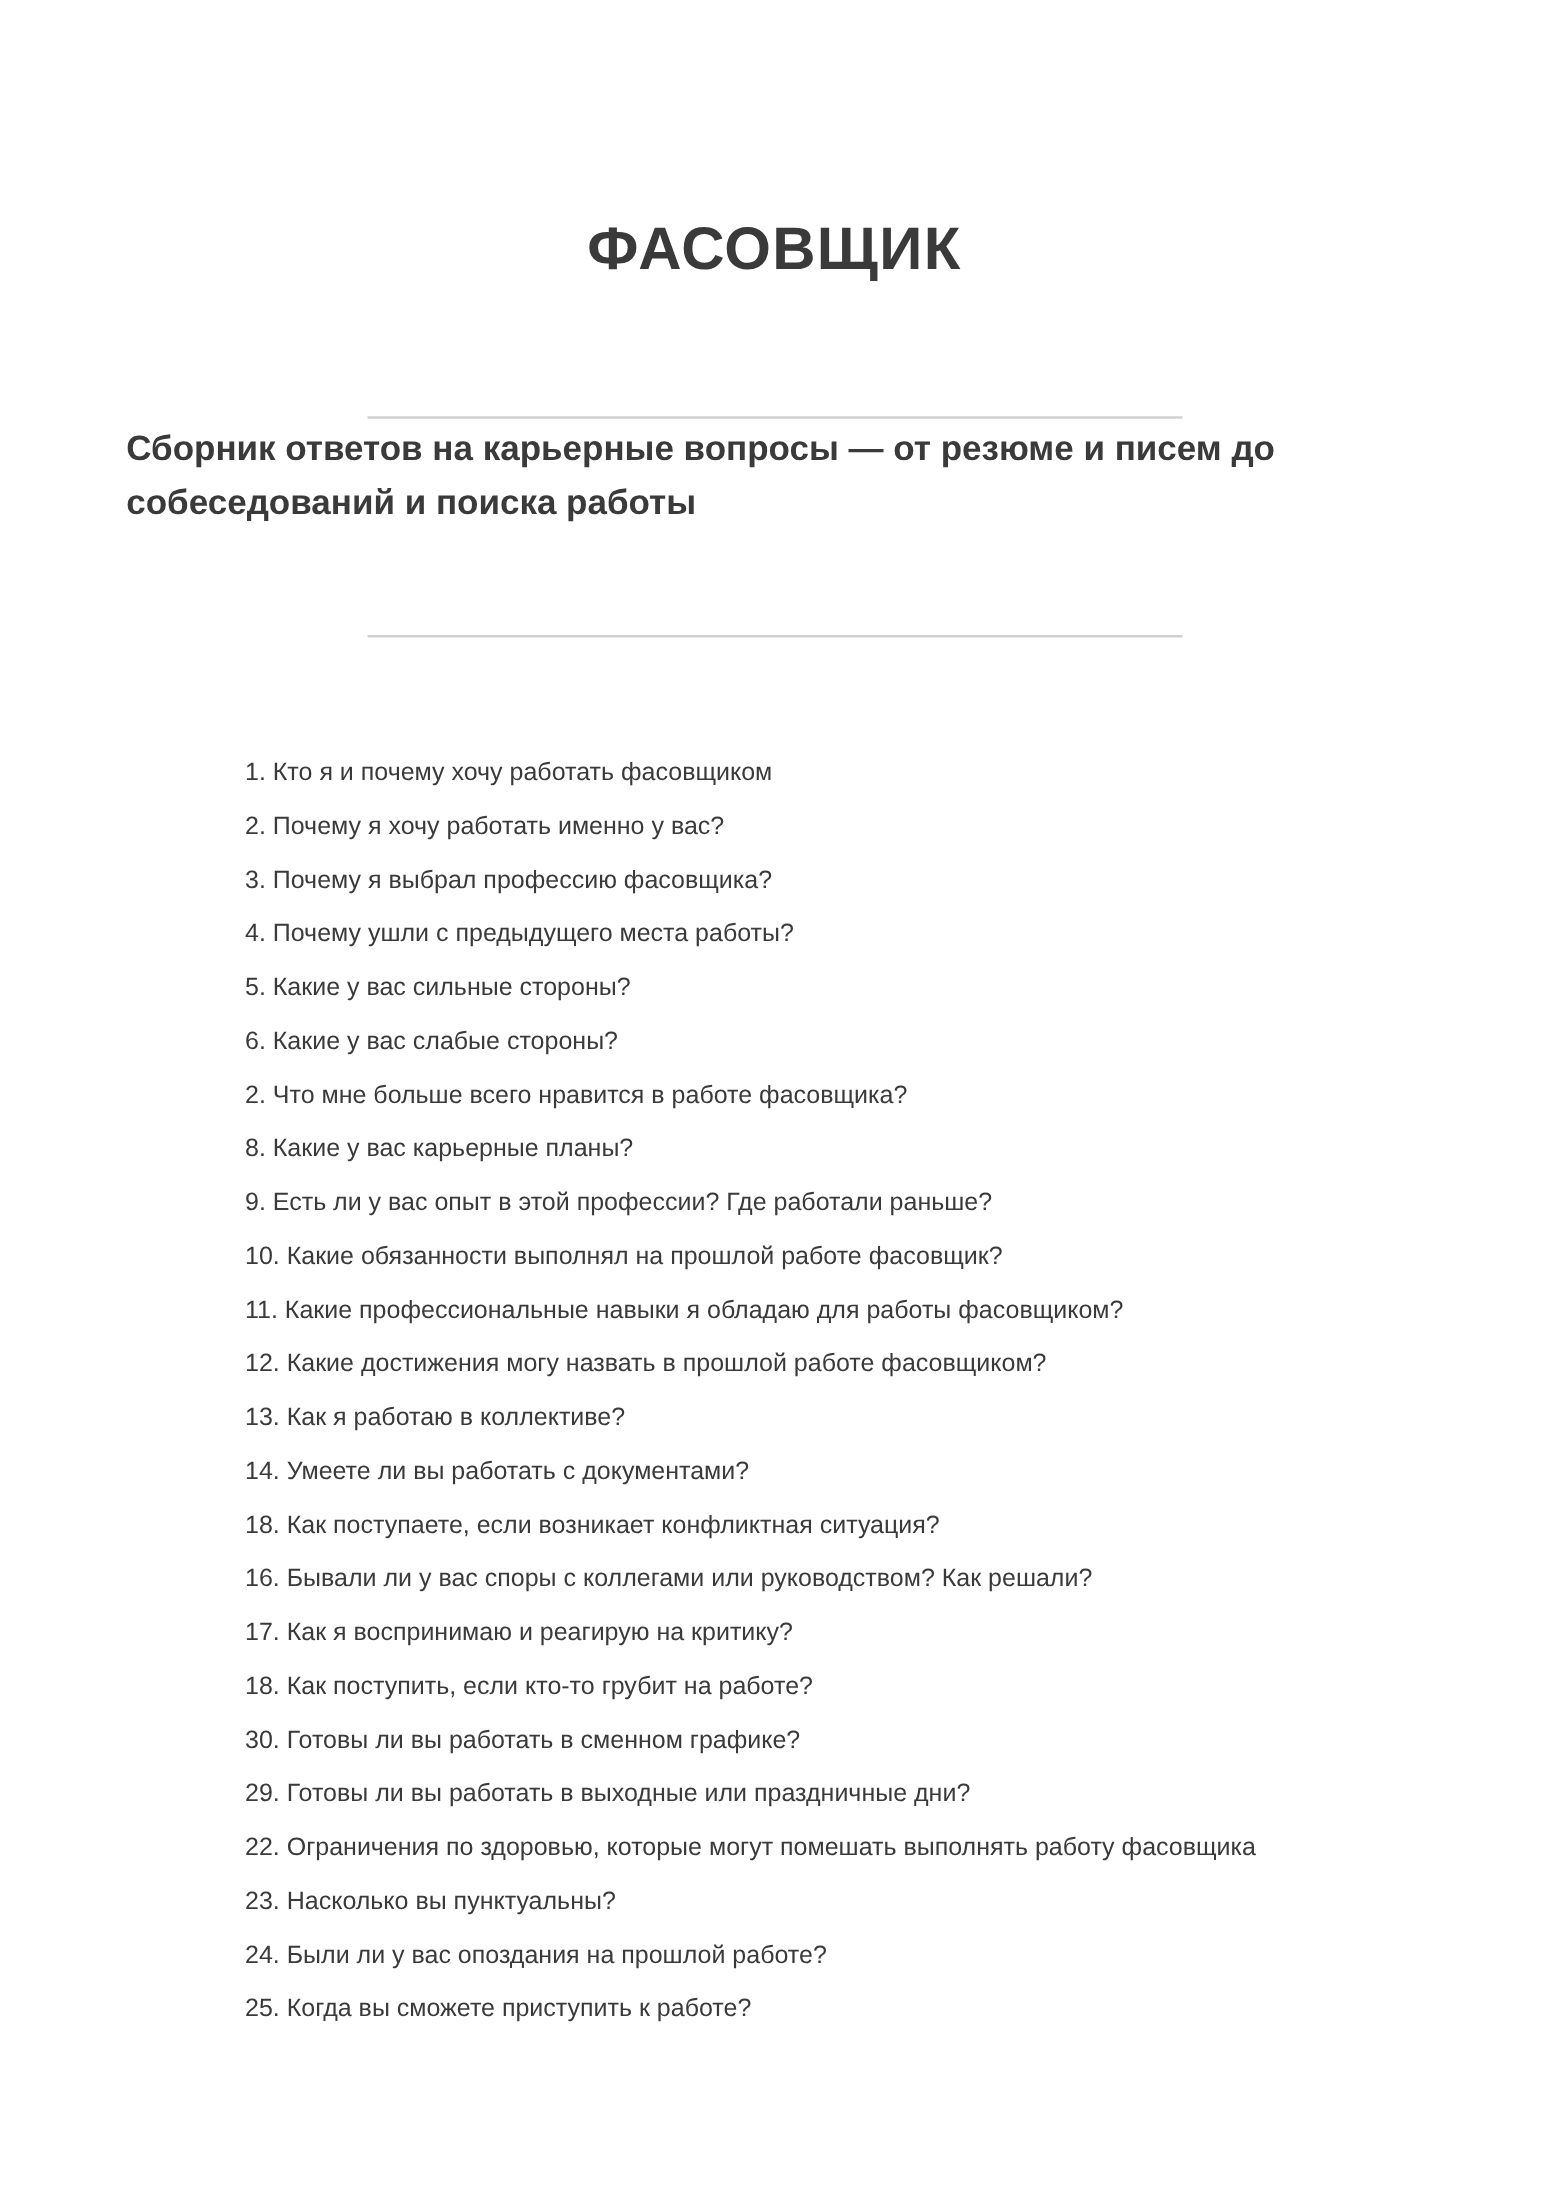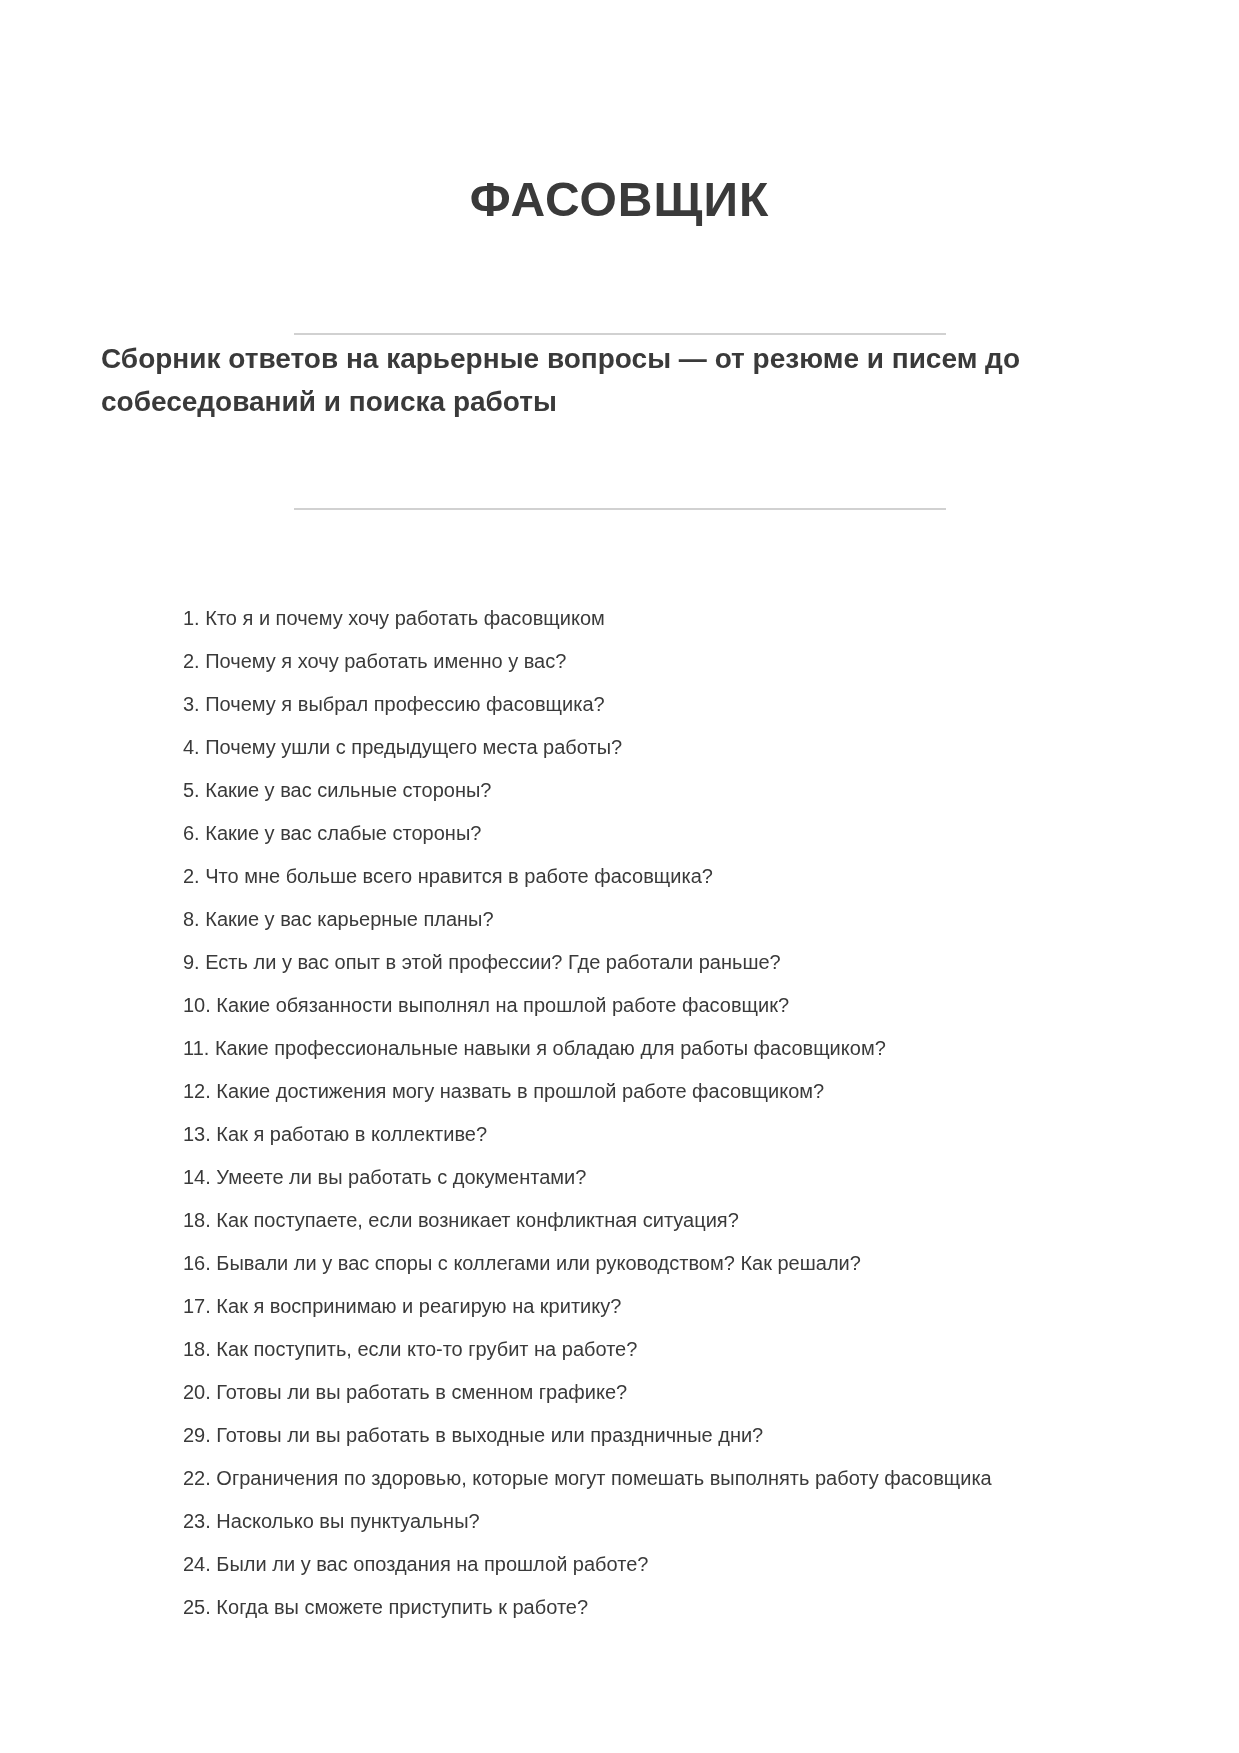--- a/index.html
+++ b/index.html
@@ -40,20 +40,21 @@
     font-size: 28px;
     font-weight: 700;
     line-height: 43px;
     color: var(--text-color, #3a3a3a);
   }
   .questions {
     list-style: none;
     margin-top: 87px;
     padding-left: 82px;
     padding-right: 60px;
+    margin-left: 13px;
   }
   .questions li {
     font-size: 20px;
     line-height: 43px;
     font-weight: 400;
     color: var(--text-color, #3a3a3a);
     white-space: nowrap;
   }
 </style>
 </head>
@@ -81,21 +82,21 @@
       <li>9. Есть ли у вас опыт в этой профессии? Где работали раньше?</li>
       <li>10. Какие обязанности выполнял на прошлой работе фасовщик?</li>
       <li>11. Какие профессиональные навыки я обладаю для работы фасовщиком?</li>
       <li>12. Какие достижения могу назвать в прошлой работе фасовщиком?</li>
       <li>13. Как я работаю в коллективе?</li>
       <li>14. Умеете ли вы работать с документами?</li>
       <li>18. Как поступаете, если возникает конфликтная ситуация?</li>
       <li>16. Бывали ли у вас споры с коллегами или руководством? Как решали?</li>
       <li>17. Как я воспринимаю и реагирую на критику?</li>
       <li>18. Как поступить, если кто-то грубит на работе?</li>
-      <li>20. Готовы ли вы работать в сменном графике?</li>
+      <li>30. Готовы ли вы работать в сменном графике?</li>
       <li>29. Готовы ли вы работать в выходные или праздничные дни?</li>
       <li>22. Ограничения по здоровью, которые могут помешать выполнять работу фасовщика</li>
       <li>23. Насколько вы пунктуальны?</li>
       <li>24. Были ли у вас опоздания на прошлой работе?</li>
       <li>25. Когда вы сможете приступить к работе?</li>
     </ul>
 
 </div>
 
 </body></html>

